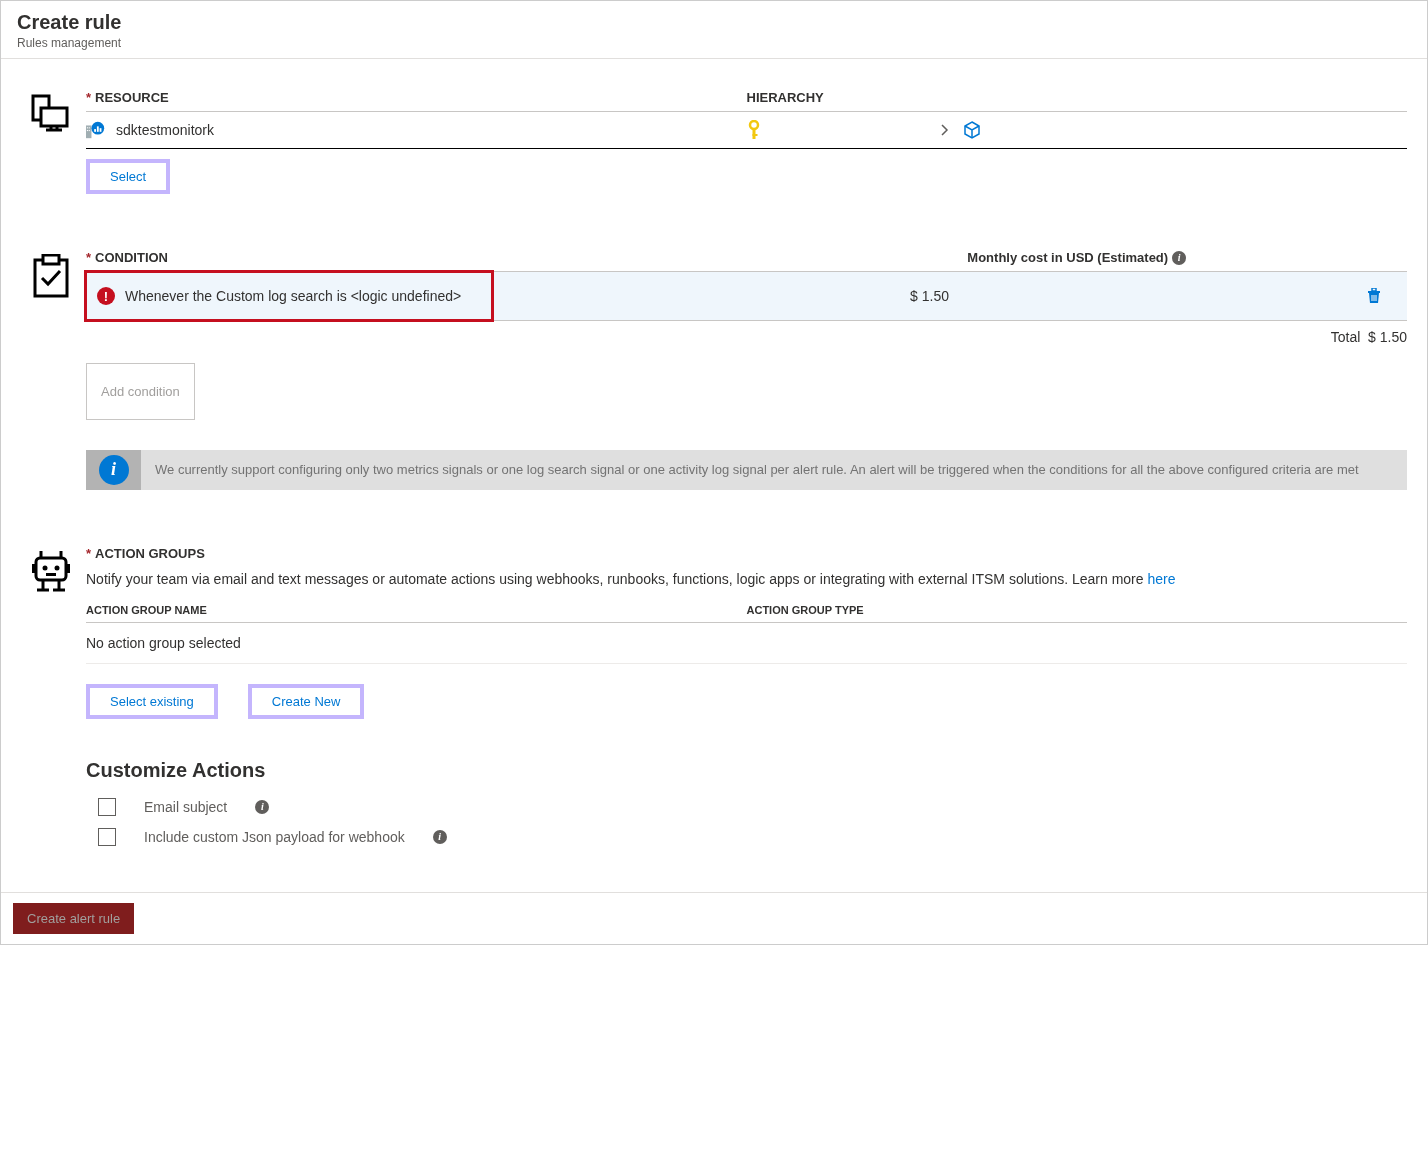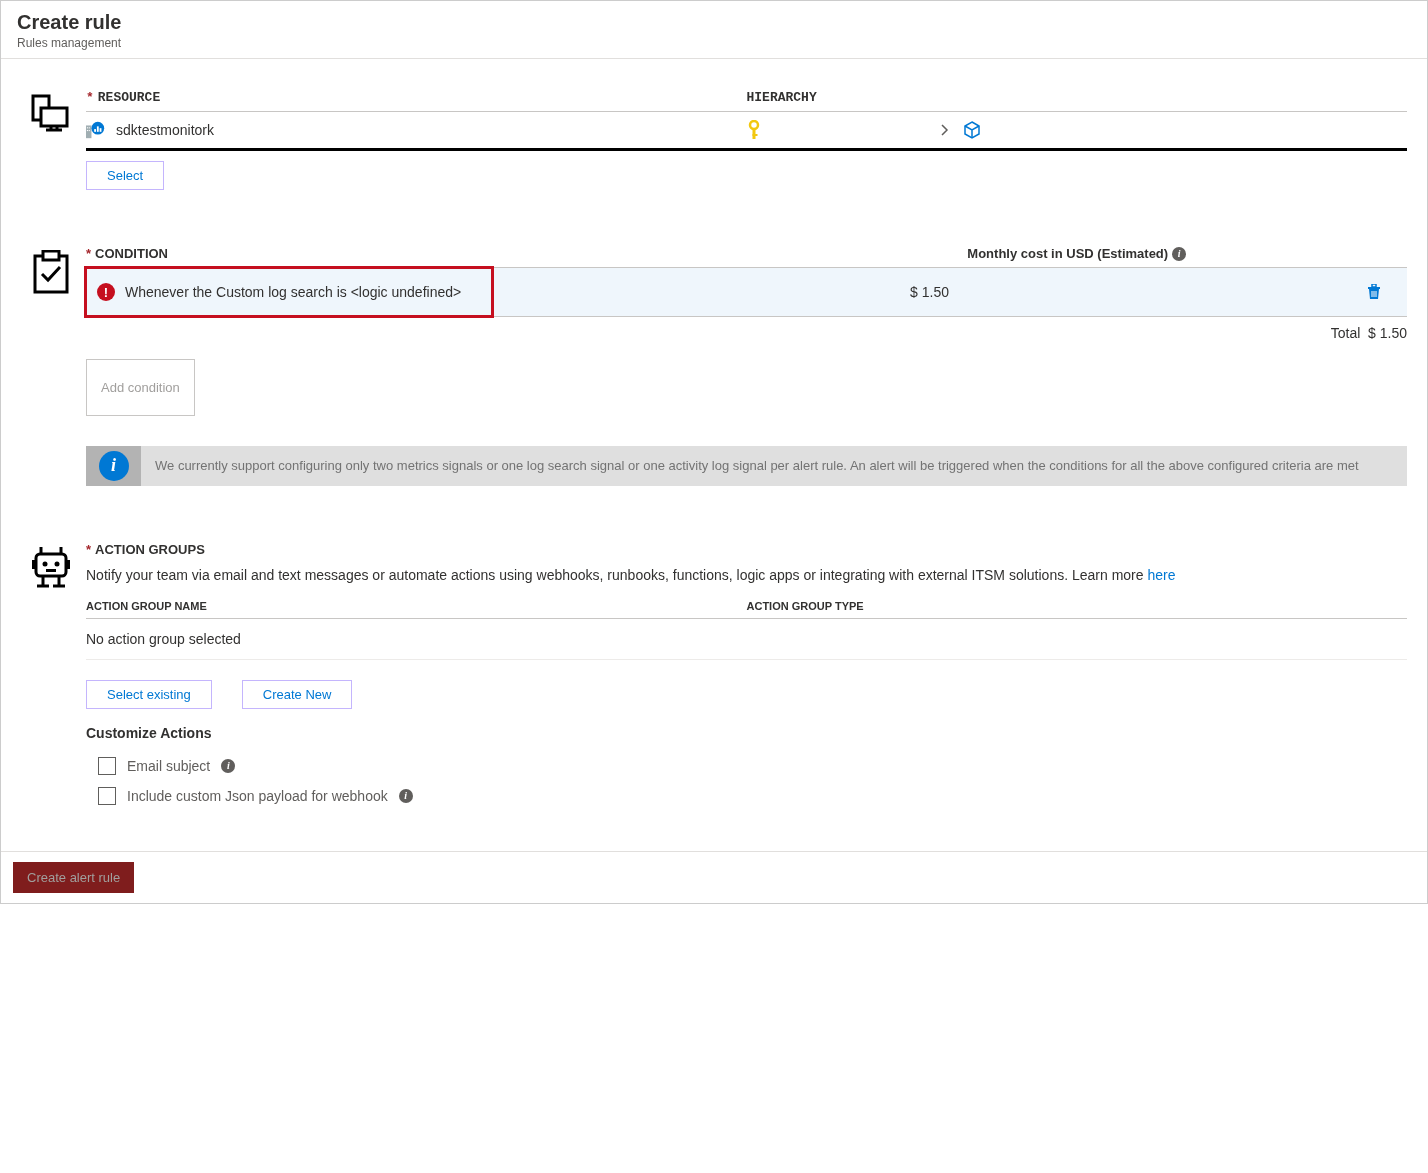--- a/index.html
+++ b/index.html
@@ -37,21 +37,20 @@
       padding-top: 5px;
     }
     .section-body {
       flex: 1;
       min-width: 0;
     }
     .section-header-row {
       display: flex;
       border-bottom: 1px solid #c8c6c4;
       padding-bottom: 6px;
-      font-family: Liberation Mono, monospace;
     }
     .section-label {
       font-size: 13px;
       font-weight: 700;
       color: #323130;
     }
     .required-star {
       color: #a4262c;
       font-weight: 700;
       margin-right: 4px;
@@ -60,21 +59,21 @@
     .col-right { flex: 1; }
     .hierarchy-label {
       font-size: 13px;
       font-weight: 600;
       color: #323130;
     }
     .resource-row {
       display: flex;
       align-items: center;
       padding: 8px 0;
-      border-bottom: 3px solid #000000;
+      border-bottom: 1px solid #000000;
     }
     .resource-left {
       flex: 1;
       display: flex;
       align-items: center;
       gap: 10px;
     }
     .resource-right {
       flex: 1;
       display: flex;
@@ -83,21 +82,21 @@
     }
     .monitor-icon {
       width: 20px;
       height: 18px;
       position: relative;
       display: inline-flex;
       align-items: center;
       justify-content: center;
     }
     .btn {
-      border: 1px solid #c4b5fd;
+      border: 4px solid #c4b5fd;
       background: #fff;
       color: #0078d4;
       padding: 6px 20px;
       font-size: 13px;
       cursor: pointer;
       margin-top: 10px;
     }
     .btn-disabled {
       border: 1px solid #c8c6c4;
       background: #fff;
@@ -233,29 +232,29 @@
     }
     .table-header .col { flex: 1; }
     .table-row {
       padding: 12px 0;
       font-size: 14px;
       color: #323130;
       border-bottom: 1px solid #edebe9;
     }
     .btn-row { display: flex; gap: 30px; margin-top: 10px; }
     .customize-title {
-      font-size: 14px;
+      font-size: 20px;
       font-weight: 600;
-      margin-top: 16px;
+      margin-top: 40px;
       margin-bottom: 10px;
     }
     .checkbox-row {
       display: flex;
       align-items: center;
-      gap: 11px;
+      gap: 28px;
       padding: 6px 12px;
       color: #605e5c;
       font-size: 14px;
     }
     .checkbox-box {
       width: 18px;
       height: 18px;
       border: 1px solid #605e5c;
       background: #fff;
     }

